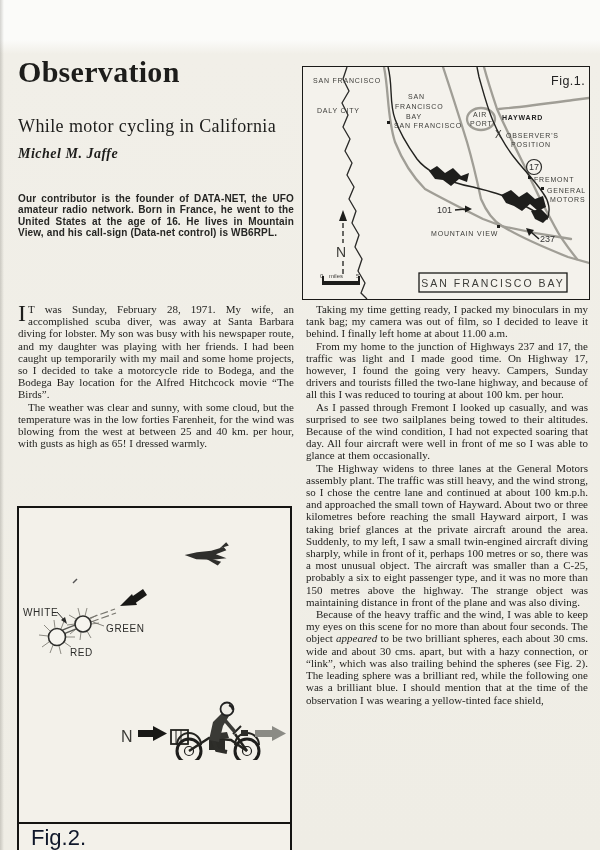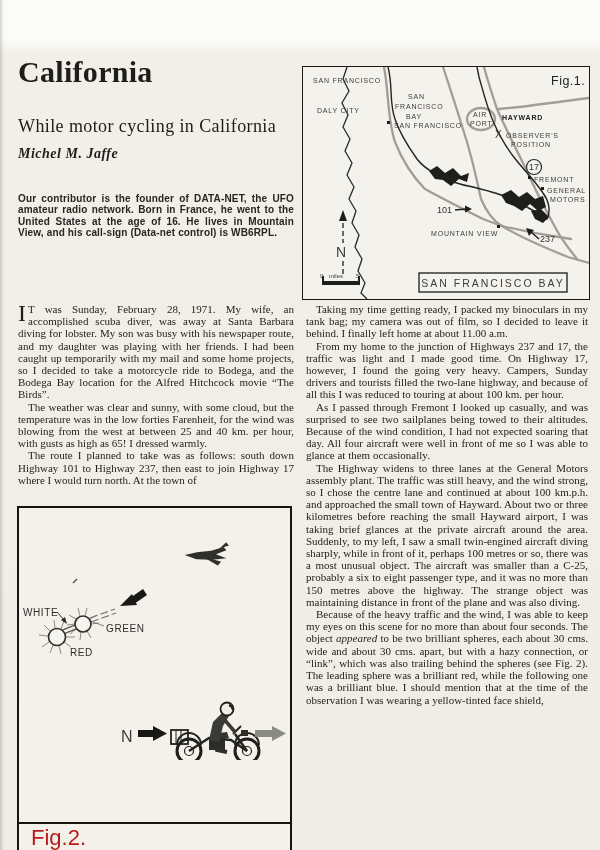--- a/index.html
+++ b/index.html
@@ -23,37 +23,37 @@
   .col p{margin:0;text-indent:10px;}
   .col p.noindent{text-indent:0;}
   .dropcap{float:left;font-size:24px;line-height:21px;padding-right:2px;}
   
   .fig1{position:absolute;left:302px;top:66px;width:286px;height:232px;
     border:1.5px solid #1a1a18;background:#f4f2ec;box-sizing:content-box;}
   .fig2{position:absolute;left:17px;top:506px;width:275px;height:347px;
     border:2px solid #141412;background:#f3f1ea;box-sizing:border-box;}
   .fig2-band{position:absolute;left:0;bottom:0;width:100%;height:29px;
     border-top:2px solid #141412;box-sizing:border-box;}
-  .fig2-band span{font-family:"Liberation Sans",sans-serif;font-size:22px;color:#b91c1c;
+  .fig2-band span{font-family:"Liberation Sans",sans-serif;font-size:22px;color:#0f172a;
     position:absolute;left:12px;top:1px;}
   svg text{font-family:"Liberation Sans",sans-serif;fill:#3c3c38;}
   .maplbl{font-size:7px;letter-spacing:.8px;}
   .maplbl-b{font-size:7px;letter-spacing:.8px;font-weight:bold;fill:#222;}
   .hwy{font-size:9px;fill:#333;}
   .figlbl{font-size:12.5px;fill:#222;letter-spacing:.5px;}
   .f2lbl{font-size:10px;letter-spacing:.6px;fill:#2c2c2a;}
 </style>
 </head>
 <body>
 
 <div class="page">
 
   <div class="header">
     <div class="title">
-      <div>California</div>
+      <div>Observation</div>
     </div>
     <div class="subtitle">While motor cycling in California</div>
     <div class="author">Michel M. Jaffe</div>
     <div class="intro">Our contributor is the founder of DATA-NET, the UFO amateur radio network. Born in France, he went to the United States at the age of 16. He lives in Mountain View, and his call-sign (Data-net control) is WB6RPL.</div>
   </div>
 
   <div class="fig1">
     <svg width="286" height="232" viewBox="0 0 286 232">
 
       <path d="M44,0 L40,12 L46,24 L39,36 L45,48 L40,60 L47,72 L42,84 L49,96 L44,108 L51,120 L46,132 L53,144 L49,156 L56,168 L52,180 L59,192 L55,204 L62,216 L58,226 L64,232" fill="none" stroke="#2a2a28" stroke-width="1.3"></path>
@@ -119,21 +119,20 @@
 
       <rect x="116" y="206" width="148" height="19" fill="#f4f2ec" stroke="#1a1a18" stroke-width="1.3"></rect>
       <text x="190" y="220" text-anchor="middle" font-size="10.5" letter-spacing="2" fill="#2a2a28">SAN FRANCISCO BAY</text>
       <text class="figlbl" x="248" y="18">Fig.1.</text>
     </svg>
   </div>
 
   <div class="col col-left">
     <p class="noindent"><span class="dropcap">I</span><span>T was Sunday, February 28, 1971. My wife, an accomplished scuba diver, was away at Santa Barbara diving for lobster. My son was busy with his newspaper route, and my daughter was playing with her friends. I had been caught up temporarily with my mail and some home projects, so I decided to take a motorcycle ride to Bodega, and the Bodega Bay location for the Alfred Hitchcock movie “The Birds”.</span></p>
     <p>The weather was clear and sunny, with some cloud, but the temperature was in the low forties Farenheit, for the wind was blowing from the west at between 25 and 40 km. per hour, with gusts as high as 65! I dressed warmly.</p>
-    <p>The route I planned to take was as follows: south down Highway 101 to Highway 237, then east to join Highway 17 where I would turn north. At the town of</p>
   </div>
 
   <div class="col col-right">
     <p>Taking my time getting ready, I packed my binoculars in my tank bag; my camera was out of film, so I decided to leave it behind. I finally left home at about 11.00 a.m.</p>
     <p>From my home to the junction of Highways 237 and 17, the traffic was light and I made good time. On Highway 17, however, I found the going very heavy. Campers, Sunday drivers and tourists filled the two-lane highway, and because of all this I was reduced to touring at about 100 km. per hour.</p>
     <p>As I passed through Fremont I looked up casually, and was surprised to see two sailplanes being towed to their altitudes. Because of the wind condition, I had not expected soaring that day. All four aircraft were well in front of me so I was able to glance at them occasionally.</p>
     <p>The Highway widens to three lanes at the General Motors assembly plant. The traffic was still heavy, and the wind strong, so I chose the centre lane and continued at about 100 km.p.h. and approached the small town of Hayward. About two or three kilometres before reaching the small Hayward airport, I was taking brief glances at the private aircraft around the area. Suddenly, to my left, I saw a small twin-engined aircraft diving sharply, while in front of it, perhaps 100 metres or so, there was a most unusual object. The aircraft was smaller than a C-25, probably a six to eight passenger type, and it was no more than 150 metres above the highway. The strange object was maintaining distance in front of the plane and was also diving.</p>
     <p><span>Because of the heavy traffic and the wind, I was able to keep my eyes on this scene for no more than about four seconds. The object </span><i>appeared</i><span> to be two brilliant spheres, each about 30 cms. wide and about 30 cms. apart, but with a hazy connection, or “link”, which was also trailing behind the spheres (see Fig. 2). The leading sphere was a brilliant red, while the following one was a brilliant blue. I should mention that at the time of the observation I was wearing a yellow-tinted face shield,</span></p>
   </div>
 

